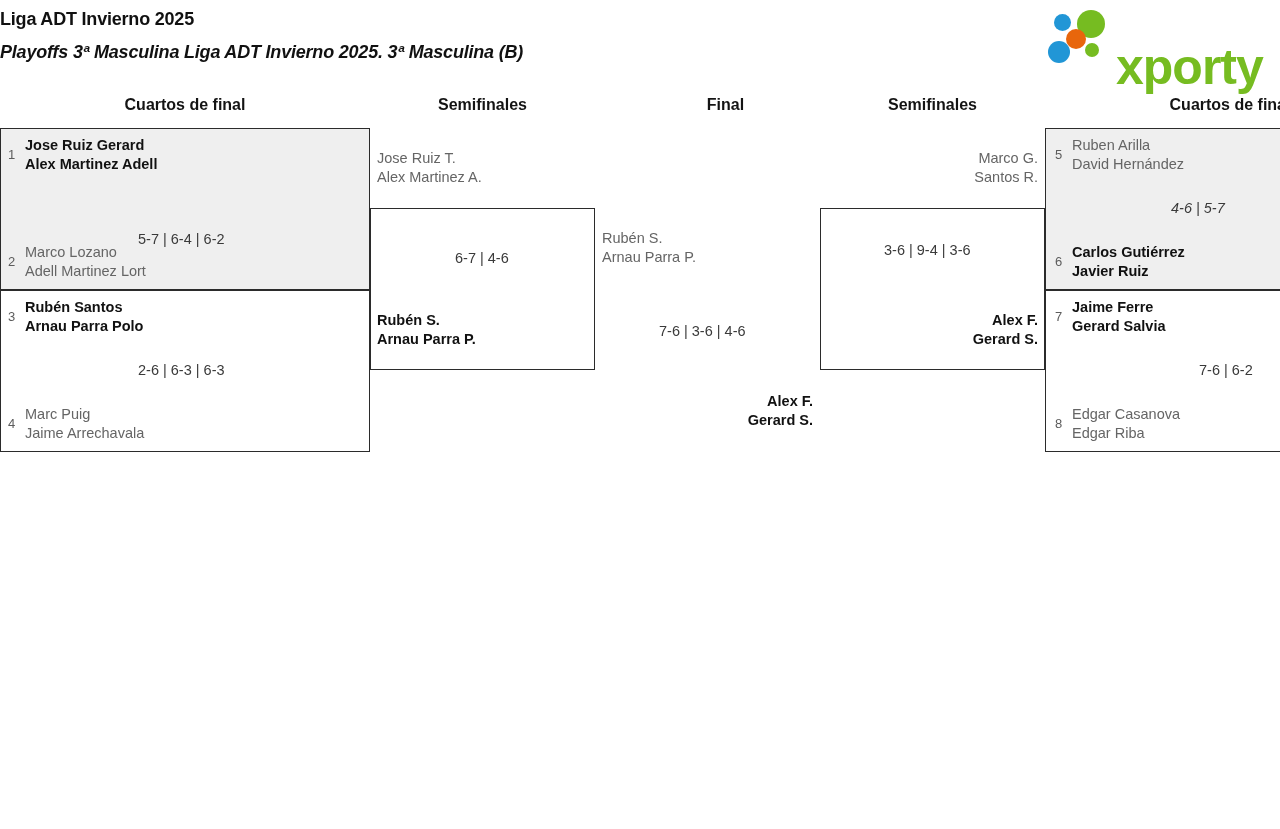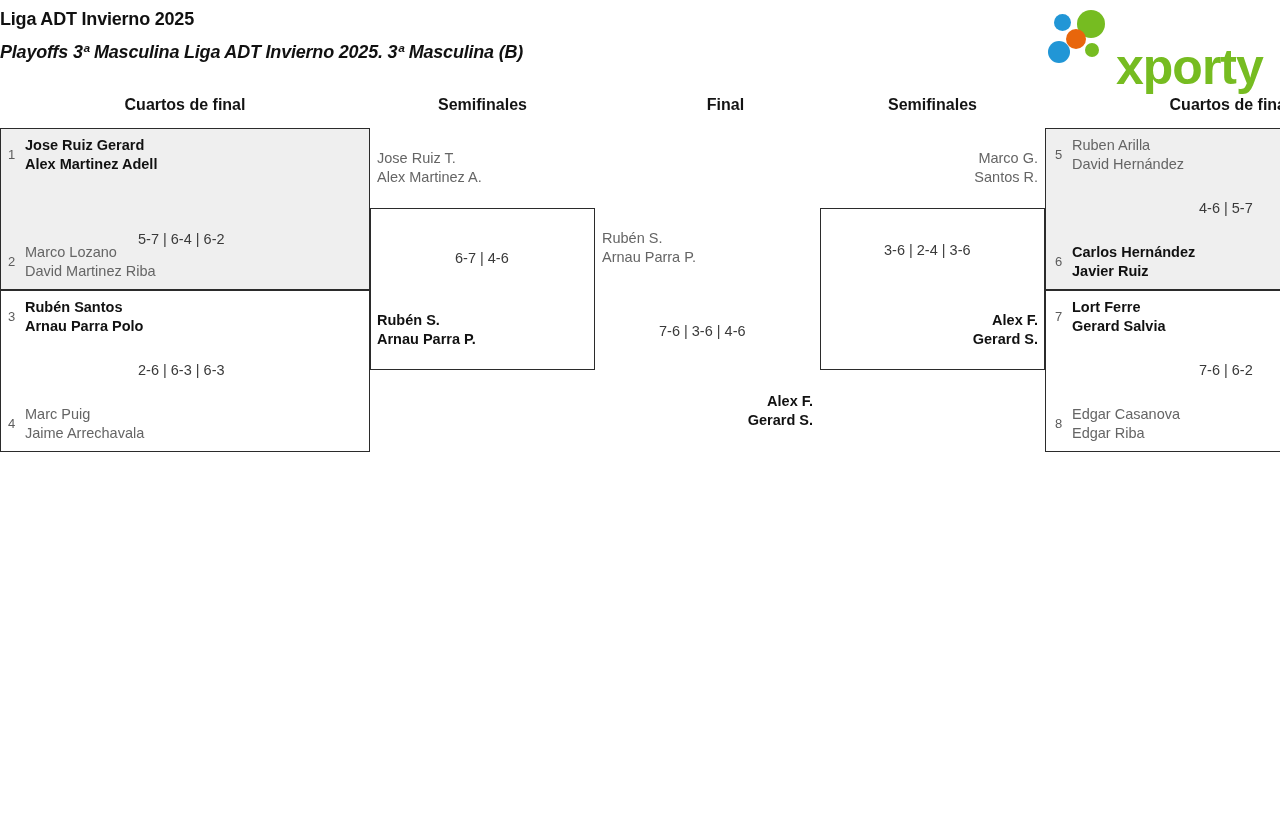--- a/index.html
+++ b/index.html
@@ -105,21 +105,21 @@
     <span class="nm">Alex Martinez Adell</span>
   </span>
 </div>
 
 <div class="score" style="left:138px;top:200px;margin-top:31px;">5-7 | 6-4 | 6-2</div>
 
 <div class="entry align-left loser" style="left:25px;top:243px;">
   <span class="seed">2</span>
   <span class="names">
     <span class="nm">Marco Lozano</span>
-    <span class="nm">David Martinez Riba</span>
+    <span class="nm">Adell Martinez Lort</span>
   </span>
 </div>
 
 <div class="box plain" style="left:0px;top:290px;width:370px;height:162px;"></div>
 
 <div class="entry align-left winner" style="left:25px;top:298px;">
   <span class="seed">3</span>
   <span class="names">
     <span class="nm">Rubén Santos</span>
     <span class="nm">Arnau Parra Polo</span>
@@ -172,55 +172,55 @@
 
 <div class="box plain" style="left:820px;top:208px;width:225px;height:162px;"></div>
 
 <div class="entry align-right loser" style="left:825px;top:149px;width:213px;">
   <span class="names">
     <span class="nm">Marco G.</span>
     <span class="nm">Santos R.</span>
   </span>
 </div>
 
-<div class="score" style="left:884px;top:242px;">3-6 | 2-4 | 3-6</div>
+<div class="score" style="left:884px;top:242px;">3-6 | 9-4 | 3-6</div>
 
 <div class="entry align-right winner" style="left:825px;top:311px;width:213px;">
   <span class="names">
     <span class="nm">Alex F.</span>
     <span class="nm">Gerard S.</span>
   </span>
 </div>
 
 <div class="box shaded" style="left:1045px;top:128px;width:370px;height:162px;"></div>
 
 <div class="entry align-left loser" style="left:1072px;top:136px;">
   <span class="seed">5</span>
   <span class="names">
     <span class="nm">Ruben Arilla</span>
     <span class="nm">David Hernández</span>
   </span>
 </div>
 
-<div class="score" style="left:1199px;top:200px;">4-6 | 5-7</div>
+<div class="score" style="left:1171px;top:200px;font-style:italic;">4-6 | 5-7</div>
 
 <div class="entry align-left winner" style="left:1072px;top:243px;">
   <span class="seed">6</span>
   <span class="names">
-    <span class="nm">Carlos Hernández</span>
+    <span class="nm">Carlos Gutiérrez</span>
     <span class="nm">Javier Ruiz</span>
   </span>
 </div>
 
 <div class="box plain" style="left:1045px;top:290px;width:370px;height:162px;"></div>
 
 <div class="entry align-left winner" style="left:1072px;top:298px;">
   <span class="seed">7</span>
   <span class="names">
-    <span class="nm">Lort Ferre</span>
+    <span class="nm">Jaime Ferre</span>
     <span class="nm">Gerard Salvia</span>
   </span>
 </div>
 
 <div class="score" style="left:1199px;top:362px;">7-6 | 6-2</div>
 
 <div class="entry align-left loser" style="left:1072px;top:405px;">
   <span class="seed">8</span>
   <span class="names">
     <span class="nm">Edgar Casanova</span>

